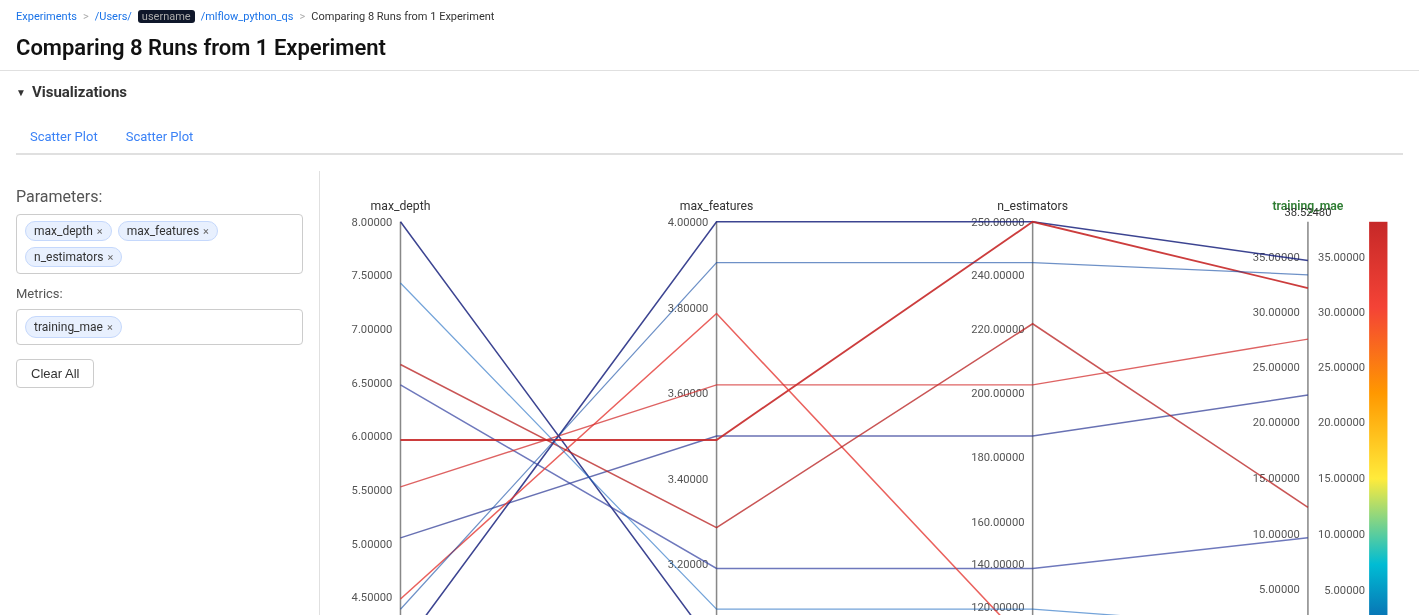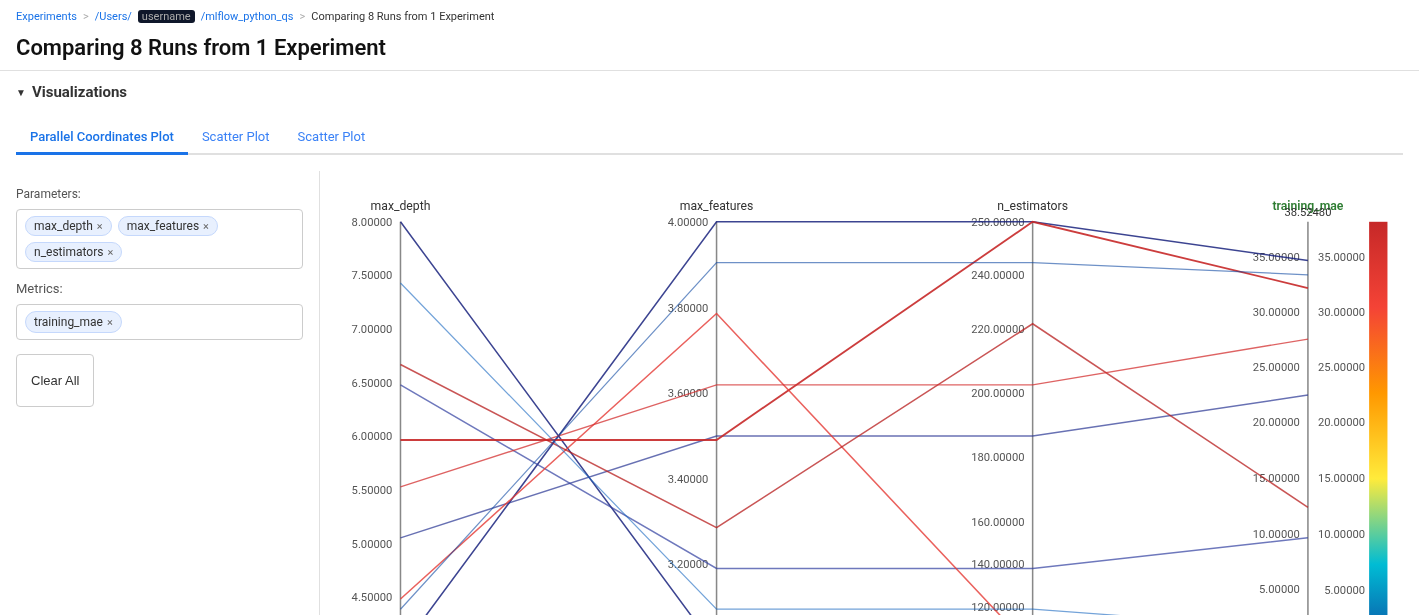--- a/index.html
+++ b/index.html
@@ -17,30 +17,30 @@
     
     .sidebar { width: 320px; min-width: 320px; padding: 16px; border-right: 1px solid #e0e0e0; }
     
     .section-header { display: flex; align-items: center; gap: 6px; font-weight: 700; font-size: 15px; margin-bottom: 14px; }
     .chevron-icon { font-size: 10px; cursor: pointer; }
     
     .tabs-row { display: flex; gap: 0; border-bottom: 2px solid #e0e0e0; margin-bottom: 16px; }
     .tab { padding: 8px 14px; font-size: 13px; cursor: pointer; color: #3b82f6; border-bottom: 3px solid transparent; margin-bottom: -2px; }
     .tab.active { color: #1a73e8; border-bottom: 3px solid #1a73e8; font-weight: 500; }
     
-    .params-label { font-size: 12px; color: #555; margin-bottom: 8px; }
+    .params-label { font-size: 16px; color: #555; margin-bottom: 8px; }
     
     .tag-container { border: 1px solid #ccc; border-radius: 4px; padding: 6px 8px; display: flex; flex-wrap: wrap; gap: 6px; min-height: 36px; margin-bottom: 12px; }
     .tag { background: #e8f0fe; border: 1px solid #c5d8fc; border-radius: 12px; padding: 2px 8px; display: flex; align-items: center; gap: 4px; font-size: 12px; color: #333; }
     .tag-x { cursor: pointer; color: #666; font-size: 11px; }
     
     .metrics-label { font-size: 13px; color: #555; margin-bottom: 8px; }
     .metrics-tag-container { border: 1px solid #ccc; border-radius: 4px; padding: 6px 8px; display: flex; flex-wrap: wrap; gap: 6px; min-height: 36px; margin-bottom: 14px; }
     
-    .clear-all-btn { border: 1px solid #ccc; background: #fff; border-radius: 4px; padding: 18px 14px; font-size: 13px; cursor: pointer; color: #333; }
+    .clear-all-btn { border: 1px solid #ccc; background: #fff; border-radius: 4px; padding: 6px 14px; font-size: 13px; cursor: pointer; color: #333; }
     
     .chart-area { flex: 1; padding: 10px 16px; overflow: hidden; position: relative; }
     
     .chart-container { position: relative; width: 100%; height: 520px; }
     
     svg.parallel-coords { width: 100%; height: 100%; }
     
     .axis-label { font-size: 12px; fill: #333; text-anchor: middle; }
     .axis-value { font-size: 11px; fill: #555; text-anchor: end; }
     .training-mae-label { font-size: 12px; fill: #2e7d32; font-weight: 600; }
@@ -64,21 +64,20 @@
 
 <div style="padding: 12px 16px 6px;">
   <div class="section-header">
     <span class="chevron-icon">▼</span>
     <span>Visualizations</span>
   </div>
 </div>
 
 <div style="padding: 0 16px;">
   <div class="tabs-row">
-    <div class="tab active">Parallel Coordinates Plot</div>
     <div class="tab">Scatter Plot</div>
     <div class="tab">Scatter Plot</div>
   </div>
 </div>
 
 <div class="main-content">
   <div class="sidebar">
     <div class="params-label">Parameters:</div>
     <div class="tag-container">
       <span class="tag">

